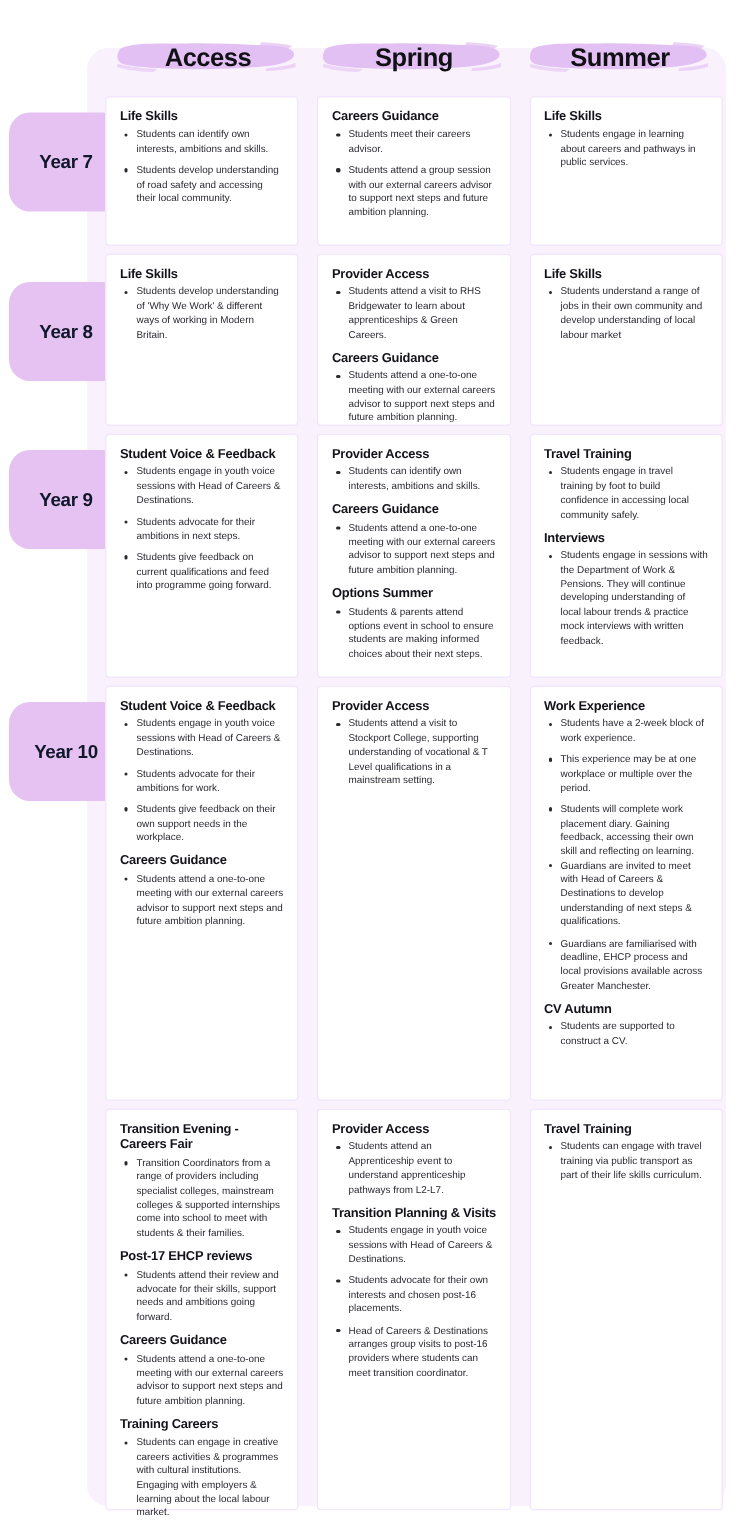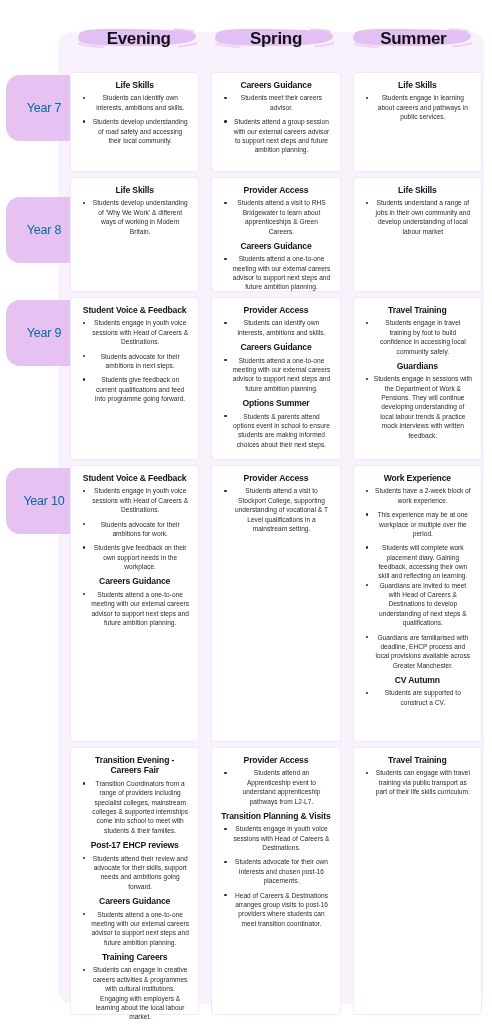--- a/index.html
+++ b/index.html
@@ -75,32 +75,31 @@
     position: absolute;
     left: 6px;
     width: 76px;
     height: 66px;
     background: #e5c2f2;
     border-radius: 14px;
     display: flex;
     align-items: center;
     justify-content: center;
     font-size: 12.5px;
-    font-weight: 400;
-    color: #0369a1;
+    font-weight: 700;
+    color: #0f172a;
     letter-spacing: -0.2px;
   }
   .cards {
     position: absolute;
     left: 70px;
-    top: 16px;
+    top: 8px;
     width: 412px;
     display: flex;
     gap: 12px;
-    text-align: center;
   }
   .card {
     width: 136px;
     background: #ffffff;
     border: 1px solid #f3e7fb;
     border-radius: 3px;
     padding: 7px 9px 9px 9px;
   }
   .card.c2 { border-left: 1px solid #f1e3fa; }
 
@@ -149,21 +148,21 @@
   <div class="panel"></div>
 
   <div class="header-row">
       <div class="header-cell">
         <svg class="brush" viewBox="0 0 120 24" preserveAspectRatio="none">
           <path d="M3 6 C 14 2, 30 3.4, 46 3 C 63 2.6, 83 3.6, 101 4.4 C 110 4.8, 117 6, 118 9.6 C 119 13.6, 112 16.4, 103 17.6 C 86 19.8, 64 20.4, 45 20 C 29 19.6, 14 19, 5 17 C 0.6 16, -0.4 12.6, 0.6 9.6 C 1.2 7.8, 2 6.6, 3 6 Z" fill="#e2bdf2" opacity="0.95"></path>
           <path d="M96 2.2 C 104 2.6, 112 3.4, 117 4.6 L 114 6.6 C 108 5.6, 101 5, 95 4.8 Z" fill="#e2bdf2" opacity="0.7"></path>
           <path d="M100 19.4 C 108 18.8, 115 17.6, 119 16 L 119 18.6 C 113 20.2, 106 21.2, 99 21.4 Z" fill="#e2bdf2" opacity="0.6"></path>
           <path d="M0.5 16.5 C 8 18.6, 18 19.6, 27 20 L 24 22 C 14 21.6, 5 20.4, 0 18.6 Z" fill="#e2bdf2" opacity="0.55"></path>
         </svg>
-        <span class="season-label">Evening</span>
+        <span class="season-label">Access</span>
       </div>
       <div class="header-cell">
         <svg class="brush" viewBox="0 0 120 24" preserveAspectRatio="none">
           <path d="M3 6 C 14 2, 30 3.4, 46 3 C 63 2.6, 83 3.6, 101 4.4 C 110 4.8, 117 6, 118 9.6 C 119 13.6, 112 16.4, 103 17.6 C 86 19.8, 64 20.4, 45 20 C 29 19.6, 14 19, 5 17 C 0.6 16, -0.4 12.6, 0.6 9.6 C 1.2 7.8, 2 6.6, 3 6 Z" fill="#e2bdf2" opacity="0.95"></path>
           <path d="M96 2.2 C 104 2.6, 112 3.4, 117 4.6 L 114 6.6 C 108 5.6, 101 5, 95 4.8 Z" fill="#e2bdf2" opacity="0.7"></path>
           <path d="M100 19.4 C 108 18.8, 115 17.6, 119 16 L 119 18.6 C 113 20.2, 106 21.2, 99 21.4 Z" fill="#e2bdf2" opacity="0.6"></path>
           <path d="M0.5 16.5 C 8 18.6, 18 19.6, 27 20 L 24 22 C 14 21.6, 5 20.4, 0 18.6 Z" fill="#e2bdf2" opacity="0.55"></path>
         </svg>
         <span class="season-label">Spring</span>
       </div>
@@ -198,21 +197,21 @@
           </div>
           <div class="card c3" style="height: 100px;">
             <div class="sec-title">Life Skills</div>
             <ul class="bullets">
               <li>Students engage in learning about careers and pathways in public services.</li>
             </ul>
           </div>
         </div>
       </div>
       <div class="row" style="top: 161px; height: 115px;">
-        <div class="year-badge" style="top: 36px;">Year 8</div>
+        <div class="year-badge" style="top: 27px;">Year 8</div>
         <div class="cards">
           <div class="card c1" style="height: 115px;">
             <div class="sec-title">Life Skills</div>
             <ul class="bullets">
               <li>Students develop understanding of 'Why We Work' &amp; different ways of working in Modern Britain.</li>
             </ul>
           </div>
           <div class="card c2" style="height: 115px;">
             <div class="sec-title">Provider Access</div>
             <ul class="bullets">
@@ -254,21 +253,21 @@
             <div class="sec-title">Options Summer</div>
             <ul class="bullets">
               <li>Students &amp; parents attend options event in school to ensure students are making informed choices about their next steps.</li>
             </ul>
           </div>
           <div class="card c3" style="height: 163px;">
             <div class="sec-title">Travel Training</div>
             <ul class="bullets">
               <li>Students engage in travel training by foot to build confidence in accessing local community safely.</li>
             </ul>
-            <div class="sec-title">Guardians</div>
+            <div class="sec-title">Interviews</div>
             <ul class="bullets">
               <li>Students engage in sessions with the Department of Work &amp; Pensions. They will continue developing understanding of local labour trends &amp; practice mock interviews with written feedback.</li>
             </ul>
           </div>
         </div>
       </div>
       <div class="row" style="top: 449px; height: 277px;">
         <div class="year-badge" style="top: 19px;">Year 10</div>
         <div class="cards">
           <div class="card c1" style="height: 277px;">

